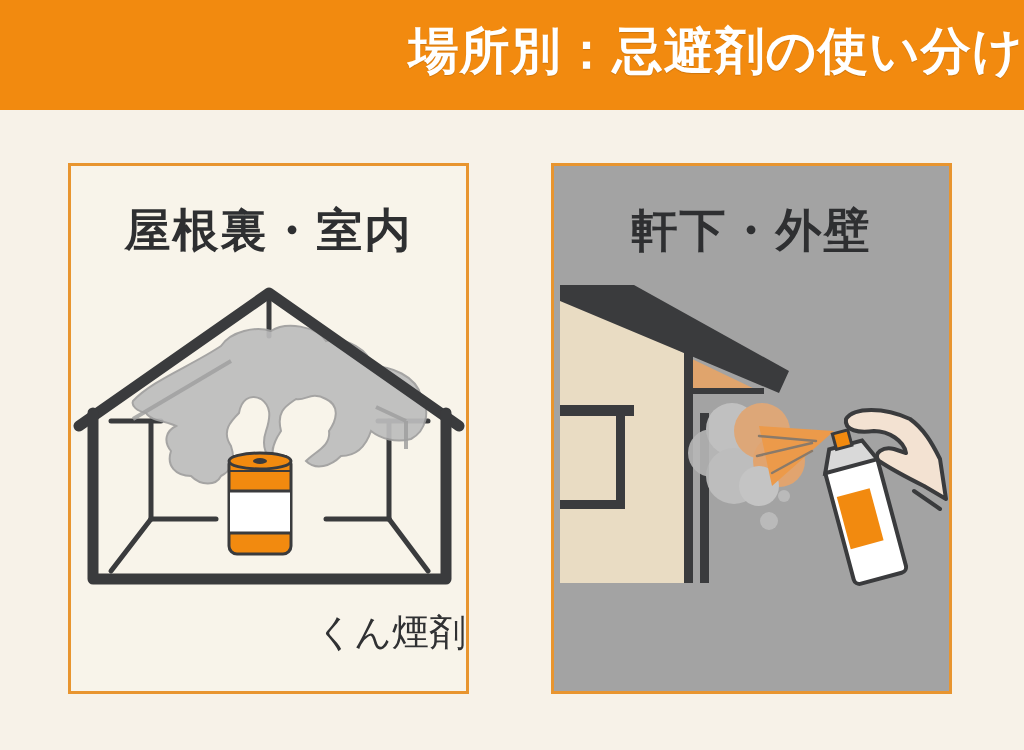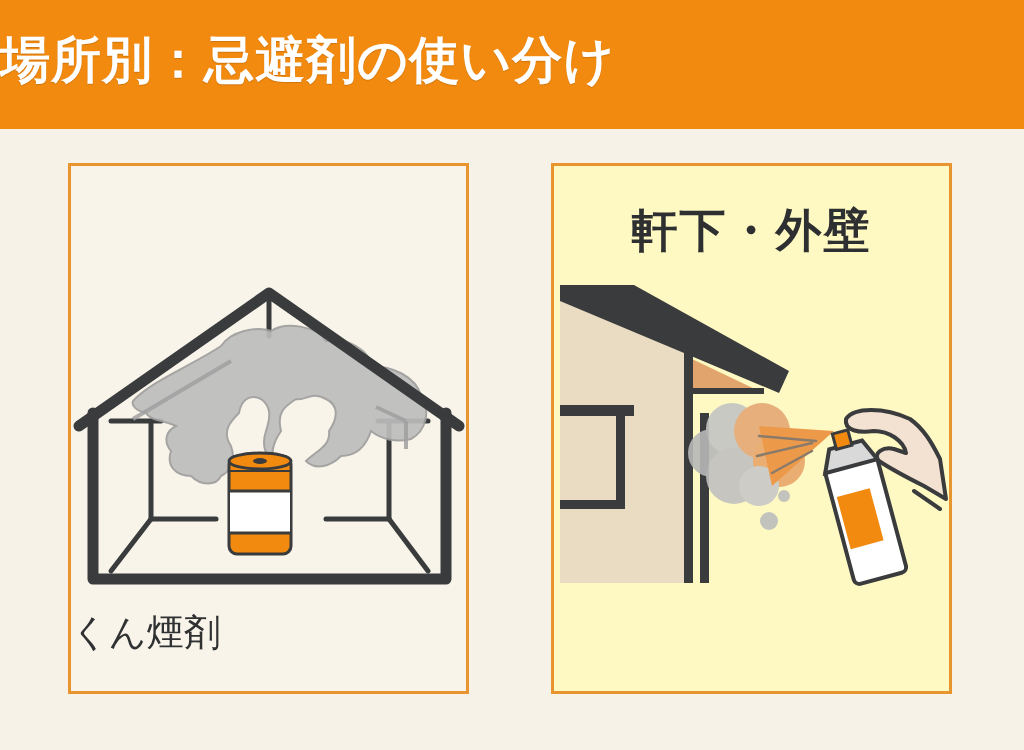--- a/index.html
+++ b/index.html
@@ -3,59 +3,60 @@
 <meta charset="utf-8">
 <style>
   html, body { margin:0; padding:0; }
   body {
     width:1024px; height:750px; overflow:hidden;
     background:#f7f2e8;
     font-family:"DejaVu Sans", sans-serif;
     position:relative;
   }
   .banner {
-    position:absolute; left:0; top:0; width:1024px; height:129px;
+    position:absolute; left:0; top:0; width:1024px; height:110px;
     background:#f28a0f;
-    display:flex; align-items:center; justify-content:flex-start;
+    display:flex; align-items:center; justify-content:flex-end;
   }
   .banner-title {
     color:#fff; font-size:50px; font-weight:bold; letter-spacing:1px;
     margin-top:-8px;
     text-shadow:0 1px 1px rgba(0,0,0,0.15);
   }
   .panel {
     position:absolute; top:163px; width:401px; height:531px;
     border:3px solid #e8952f;
     background:#f8f4ea;
     box-sizing:border-box;
   }
   .panel.left { left:68px; }
-  .panel.right { left:551px; background:#fef9c3; }
+  .panel.right { left:551px; background:#a3a3a3; }
   .panel-title {
     position:absolute; left:0; right:0; top:34px;
     text-align:center; font-size:46px; font-weight:bold; color:#2e2f31;
     letter-spacing:2px;
   }
   .panel-caption {
     position:absolute; left:0; right:0; top:442px;
-    text-align:left; font-size:37px; color:#303133;
+    text-align:right; font-size:37px; color:#303133;
   }
   .illus { position:absolute; }
   .panel.left .illus { left:0; top:115px; width:395px; height:320px; }
   .panel.right .illus { left:0; top:115px; width:395px; height:320px; }
   svg { display:block; }
 </style>
 </head>
 <body>
 
 <div class="banner">
   <div class="banner-title">場所別：忌避剤の使い分け</div>
 </div>
 
 <div class="panel left">
+  <div class="panel-title">屋根裏・室内</div>
   <div class="illus">
     <svg width="395" height="320" viewBox="0 0 395 320">
 
       <g stroke="#3a3b3d" stroke-width="5" fill="none" stroke-linecap="round">
         <line x1="198" y1="12" x2="198" y2="55"></line>
         <line x1="40" y1="140" x2="90" y2="140"></line>
         <line x1="357" y1="140" x2="307" y2="140"></line>
         <line x1="80" y1="140" x2="80" y2="238"></line>
         <line x1="318" y1="140" x2="318" y2="238"></line>
         <line x1="80" y1="238" x2="145" y2="238"></line>

